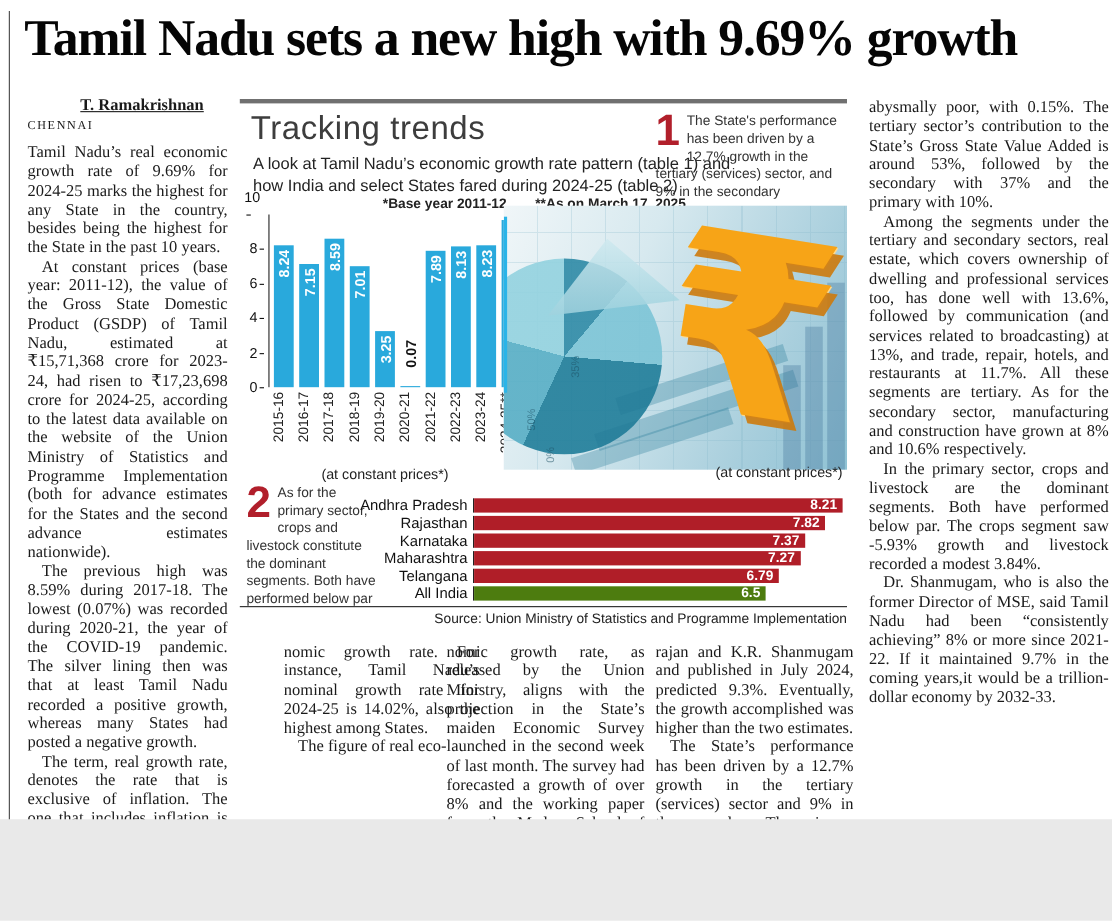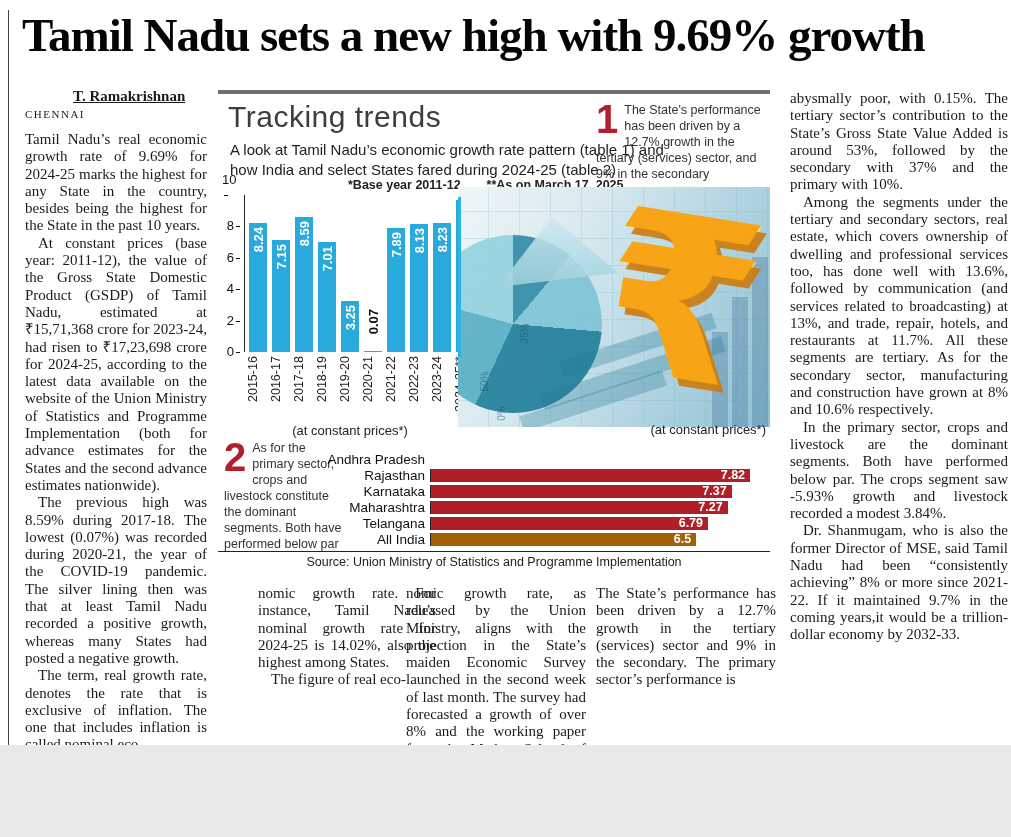--- a/index.html
+++ b/index.html
@@ -13,21 +13,21 @@
 
   
   .byline{position:absolute;left:25px;top:88px;}
   .byline .name{font-size:15px;font-weight:bold;text-decoration:underline;margin-left:48px;}
   .byline .city{font-size:11px;letter-spacing:1.5px;margin-top:3px;font-family:"Liberation Serif",serif;}
 
   
   .col{position:absolute;font-size:15px;line-height:17.3px;text-align:justify;overflow:hidden;}
   .para{margin:0;}
   .para + .para{text-indent:13px;}
-  .col-left{left:25px;top:131px;width:182px;height:676px;font-family:Liberation Serif, serif;}
+  .col-left{left:25px;top:131px;width:182px;height:676px;}
   .col-right{left:790px;top:90px;width:218px;height:718px;}
   .col-b1{left:218px;top:585px;width:178px;height:224px;margin-left:40px;}
   .col-b2{left:406px;top:585px;width:180px;height:224px;}
   .col-b3{left:596px;top:585px;width:180px;height:224px;}
   .edition-mark{position:absolute;right:18px;top:808px;font-family:"Liberation Sans",sans-serif;
                 font-size:10px;font-weight:bold;color:#111;}
 
   
   .panel{position:absolute;left:218px;top:88px;width:552px;height:482px;
          font-family:"Liberation Sans","DejaVu Sans",sans-serif;color:#222;}
@@ -78,21 +78,21 @@
 
   
   .c2-cap{position:absolute;right:4px;top:334px;width:220px;text-align:right;font-size:13px;color:#222;}
   .c2{position:absolute;left:4px;top:349px;width:546px;margin-top:14px;}
   .c2-row{display:flex;align-items:center;height:16px;}
   .c2-label{flex:0 0 203px;text-align:right;padding-right:5px;font-size:13.5px;color:#111;}
   .c2-bars{flex:1;border-left:1.5px solid #222;}
   .hbar{height:13px;background:#b01e28;display:flex;justify-content:flex-end;align-items:center;}
   .hbar span{color:#fff;font-weight:bold;font-size:12.5px;padding-right:5px;font-family:"Liberation Sans",sans-serif;}
   .ig-source{position:absolute;left:0;top:463px;width:552px;border-top:1px solid #222;padding-top:3px;
-             text-align:center;font-size:12.5px;color:#222;}
+             text-align:right;font-size:12.5px;color:#222;}
 
   
   .marks{position:absolute;left:0;top:810px;width:1011px;height:24px;}
   .pill{position:absolute;height:20px;border-radius:10px;background:#b9b9b9;}
   .sq{position:absolute;height:20px;width:23px;}
   .dot{position:absolute;width:5px;height:5px;border-radius:50%;}
   .blackcap{position:absolute;height:20px;width:36px;border-radius:10px;background:#000;}
 </style>
 </head>
 <body>
@@ -120,20 +120,21 @@
       <p class="para">Dr. Shanmugam, who is also the former Director of MSE, said Tamil Nadu had been “consistently achieving” 8% or more since 2021-22. If it maintained 9.7% in the coming years,it would be a trillion-dollar economy by 2032-33.</p>
     </div>
   <div class="col col-b1">
       <p class="para">nomic growth rate. For instance, Tamil Nadu’s nominal growth rate for 2024-25 is 14.02%, also the highest among States.</p>
       <p class="para">The figure of real eco-</p>
     </div>
   <div class="col col-b2">
       <p class="para">nomic growth rate, as released by the Union Ministry, aligns with the projection in the State’s maiden Economic Survey launched in the second week of last month. The survey had forecasted a growth of over 8% and the working paper from the Madras School of Economics (MSE), authored by veteran economists C. Ranga-</p>
     </div>
   <div class="col col-b3">
+      <p class="para">rajan and K.R. Shanmugam and published in July 2024, predicted 9.3%. Eventually, the growth accomplished was higher than the two estimates.</p>
       <p class="para">The State’s performance has been driven by a 12.7% growth in the tertiary (services) sector and 9% in the secondary. The primary sector’s performance is</p>
     </div>
 
   <div class="panel">
     <div class="panel-rule"></div>
     <div class="ig-title">Tracking trends</div>
     <div class="ig-sub">A look at Tamil Nadu’s economic growth rate pattern (table 1) and how India and select States fared during 2024-25 (table 2)</div>
     <div class="ig-notes">
       <span>*Base year 2011-12</span>
       <span>**As on March 17, 2025</span>
@@ -230,20 +231,25 @@
     <div class="c2-cap">(at constant prices*)</div>
 
     <div class="annot annot-2">
       <span class="num">2</span>
       <span>As for the primary sector, crops and livestock constitute the dominant segments. Both have performed below par</span>
     </div>
 
     <div class="c2" id="c2">
         <div class="c2-row">
           <div class="c2-label">Andhra Pradesh</div>
+          <div class="c2-bars">
+            <div class="hbar" style="width: 334.968px; background: rgb(176, 30, 40);">
+              <span>8.21</span>
+            </div>
+          </div>
         </div>
         <div class="c2-row">
           <div class="c2-label">Rajasthan</div>
           <div class="c2-bars">
             <div class="hbar" style="width: 319.056px; background: rgb(176, 30, 40);">
               <span>7.82</span>
             </div>
           </div>
         </div>
         <div class="c2-row">
@@ -266,21 +272,21 @@
           <div class="c2-label">Telangana</div>
           <div class="c2-bars">
             <div class="hbar" style="width: 277.032px; background: rgb(176, 30, 40);">
               <span>6.79</span>
             </div>
           </div>
         </div>
         <div class="c2-row">
           <div class="c2-label">All India</div>
           <div class="c2-bars">
-            <div class="hbar" style="width: 265.2px; background: #a16207;">
+            <div class="hbar" style="width: 265.2px; background: #4d7c0f;">
               <span>6.5</span>
             </div>
           </div>
         </div>
       </div>
 
     <div class="ig-source">Source: Union Ministry of Statistics and Programme Implementation</div>
   </div>
 
   <div class="edition-mark">N CH-CHE</div>

